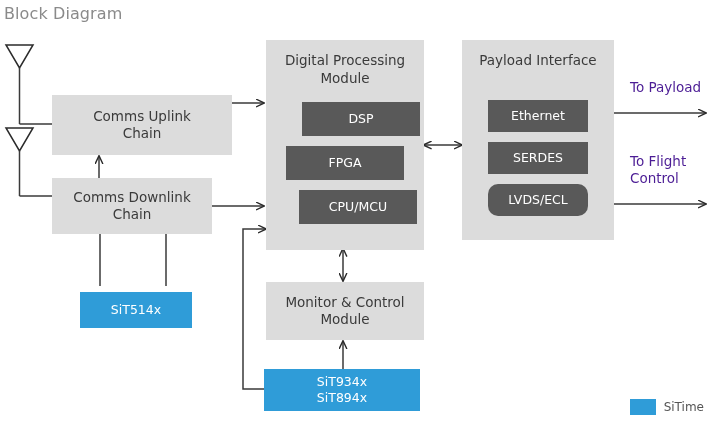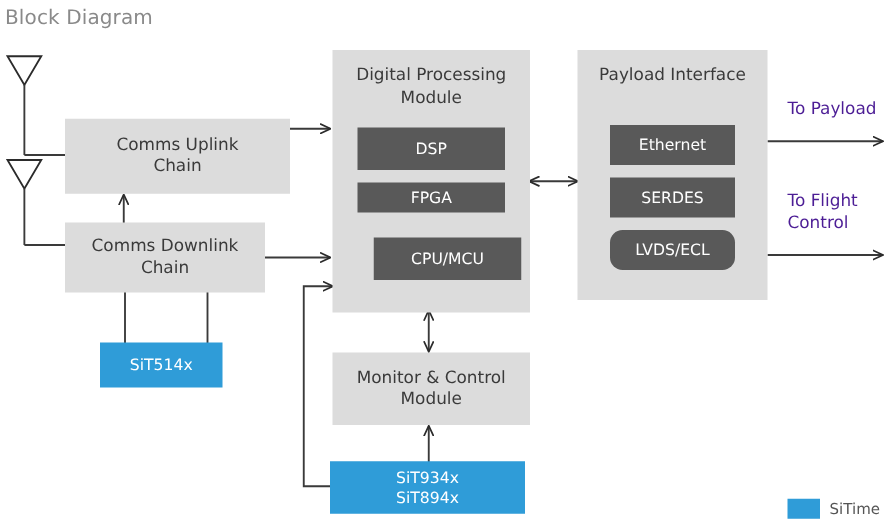--- a/index.html
+++ b/index.html
@@ -156,24 +156,24 @@
 </div>
 
 <div class="blk blk-gray" style="left:52px; top:178px; width:160px; height:56px;">
   <span style="white-space:pre-line;">Comms Downlink
 Chain</span>
 </div>
 
 <div class="blk" style="left:266px; top:40px; width:158px; height:210px; background:#dcdcdc; display:block;">
   <div class="container-title" style="top:12px;">Digital Processing
 Module</div>
-  <div class="blk blk-dark" style="left:20px; top:62px; width:118px; height:34px;">
+  <div class="blk blk-dark" style="left:36px; top:62px; width:118px; height:34px;">
     <span>DSP</span>
   </div>
-  <div class="blk blk-dark" style="left:20px; top:106px; width:118px; height:24px;text-align:right;">
+  <div class="blk blk-dark" style="left:20px; top:106px; width:118px; height:34px;text-align:right;">
     <span>FPGA</span>
   </div>
   <div class="blk blk-dark" style="left:20px; top:150px; width:118px; height:34px;margin-left:13px;">
     <span>CPU/MCU</span>
   </div>
 </div>
 
 <div class="blk" style="left:462px; top:40px; width:152px; height:200px; background:#dcdcdc; display:block;">
   <div class="container-title" style="top:12px;">Payload
 Interface</div>
@@ -186,21 +186,21 @@
   <div class="blk blk-dark" style="left:26px; top:144px; width:100px; height:32px;border-radius:10px;">
     <span>LVDS/ECL</span>
   </div>
 </div>
 
 <div class="blk blk-gray" style="left:266px; top:282px; width:158px; height:58px;">
   <span style="white-space:pre-line;">Monitor &amp; Control
 Module</span>
 </div>
 
-<div class="blk blk-blue" style="left:80px; top:274px; width:98px; height:36px;">
+<div class="blk blk-blue" style="left:80px; top:292px; width:112px; height:36px;">
   <span>SiT514x</span>
 </div>
 
 <div class="blk blk-blue" style="left:264px; top:369px; width:156px; height:42px;">
   <span style="white-space:pre-line;">SiT934x
 SiT894x</span>
 </div>
 
 <div class="side-label" style="left:630px; top:79px;">To Payload</div>
 

